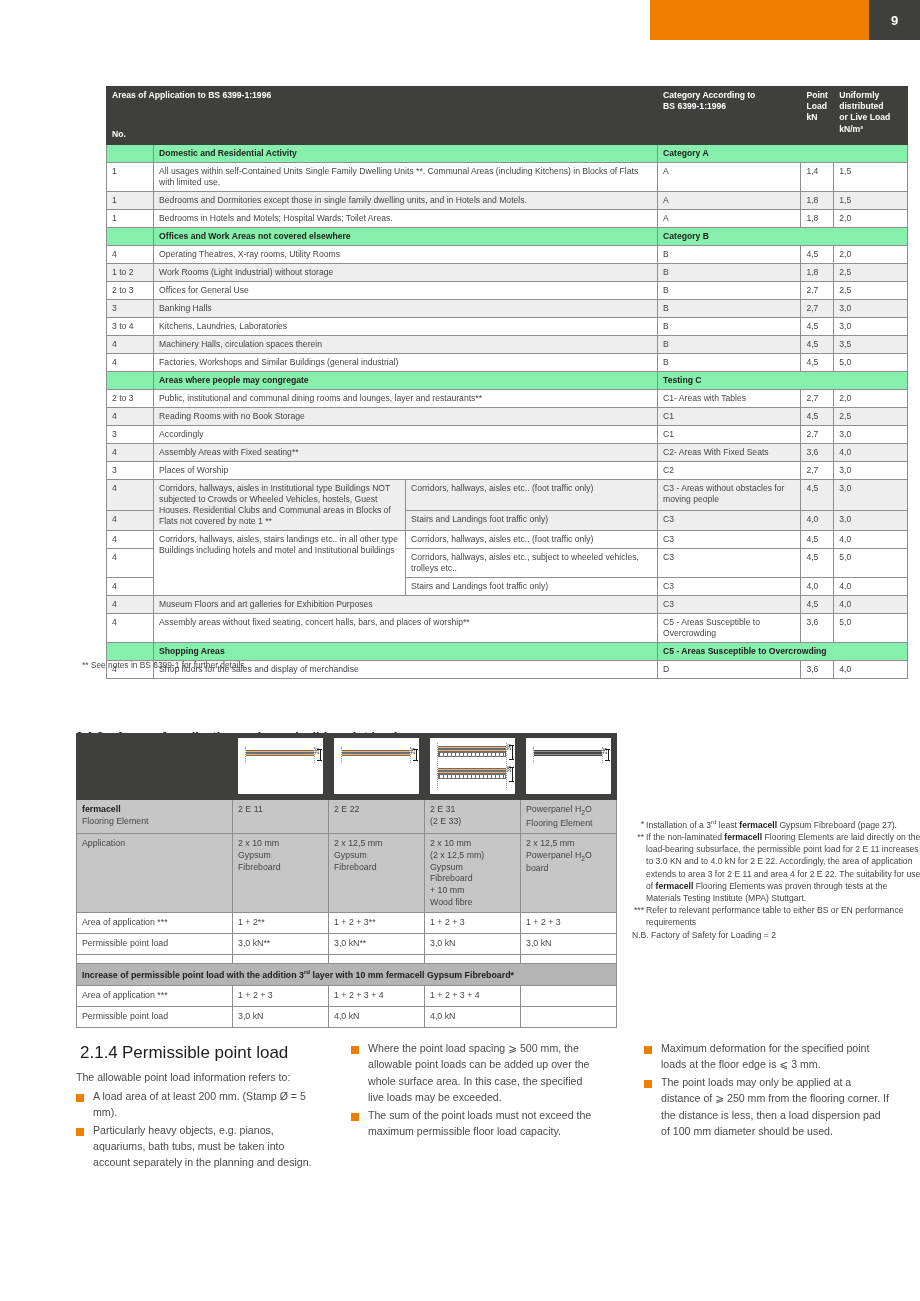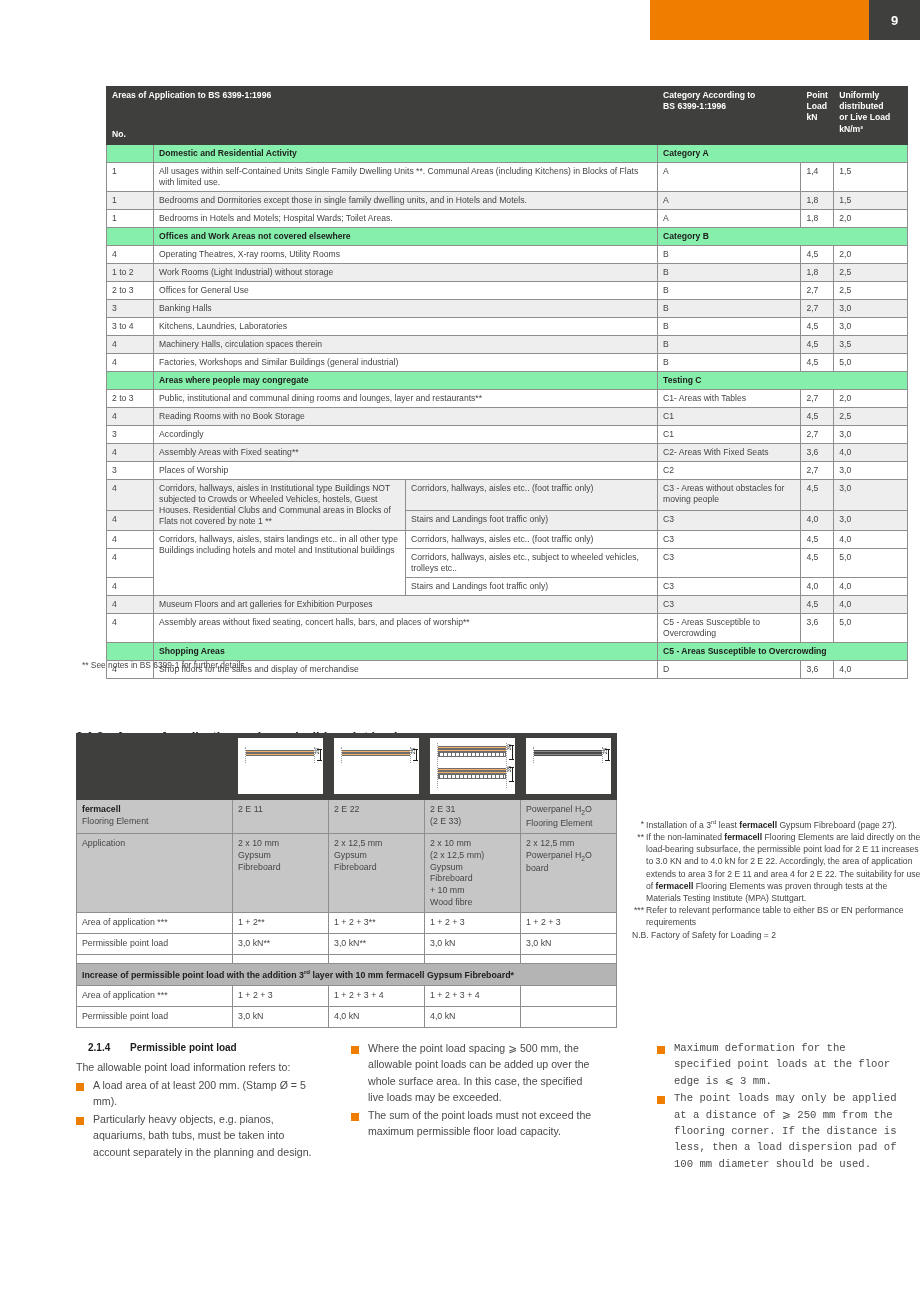--- a/index.html
+++ b/index.html
@@ -78,22 +78,22 @@
   #notes213 .mk.w3 { width:12px; }
   #notes213 .ntxt { flex:1 1 auto; padding-left:2px; }
   #notes213 .nb { padding-left:0; }
   b.fc { font-weight:bold; color:#1d1d1b;text-align:center; }
 
   
   #s214 { position:absolute; left:76px; top:1040px; width:800px; }
   #s214 .col { position:absolute; top:0; width:248px; font-size:10.6px; line-height:1.55; color:#4a4a4a; }
   #s214 .col.c1 { left:0; }
   #s214 .col.c2 { left:275px; }
-  #s214 .col.c3 { left:581px;font-family:Liberation Mono, monospace; }
-  #s214 h4 { margin:0 0 3px 12px; font-size:10px; font-weight:bold; color:#1d1d1b; }
+  #s214 .col.c3 { left:568px; }
+  #s214 h4 { margin:0 0 3px 4px; font-size:17px; font-weight:normal; color:#1d1d1b; }
   #s214 h4 .num { display:inline-block; width:42px; }
   #s214 p.intro { margin:0 0 2px 0; }
   ul.bl { list-style:none; margin:0; padding:0; }
   ul.bl li { position:relative; padding-left:17px; margin:0 0 1px 0; }
   ul.bl li .sq { position:absolute; left:0; top:6px; width:8px; height:8px; background:#ef7d00; }
   sup.ord { font-size:0.7em; vertical-align:super; }
   sub.sb { font-size:0.75em; vertical-align:sub; }
 </style>
 </head>
 <body>

